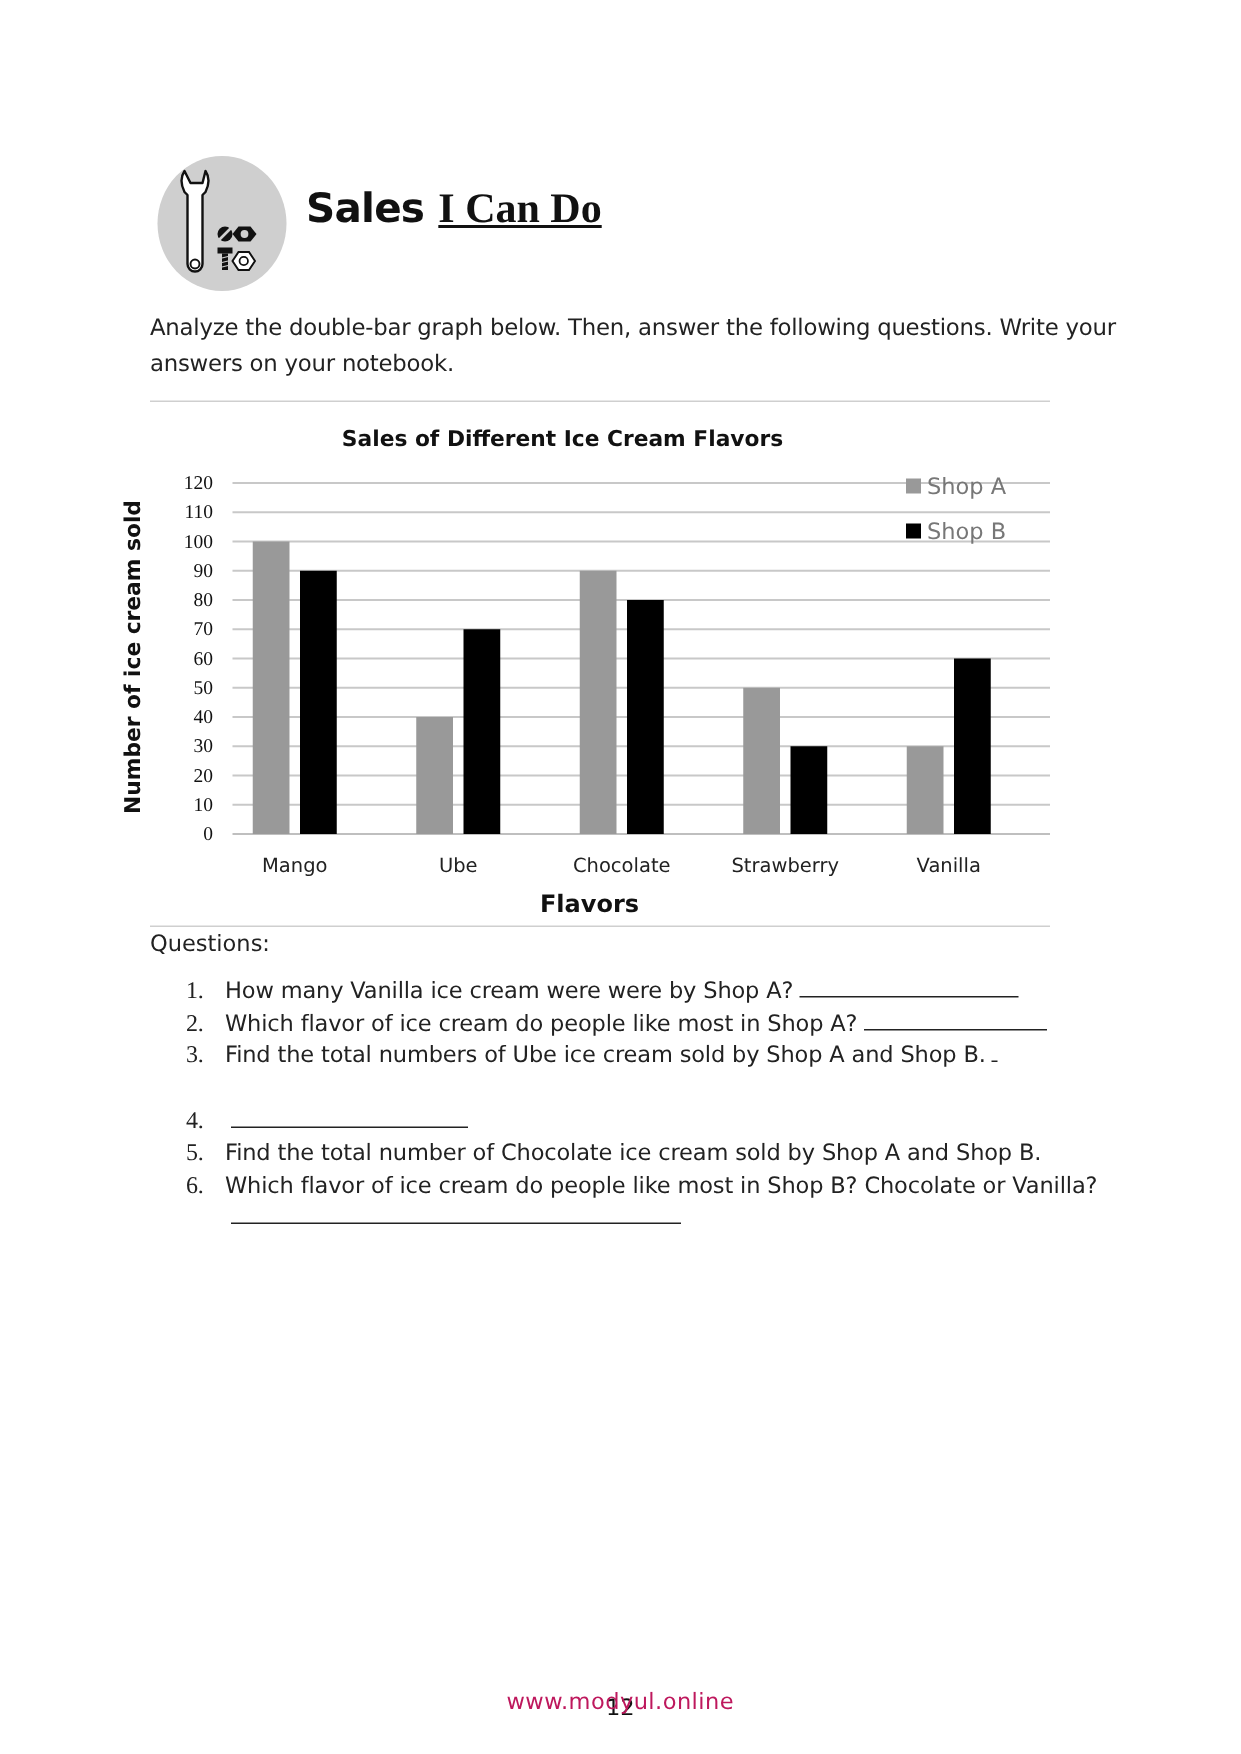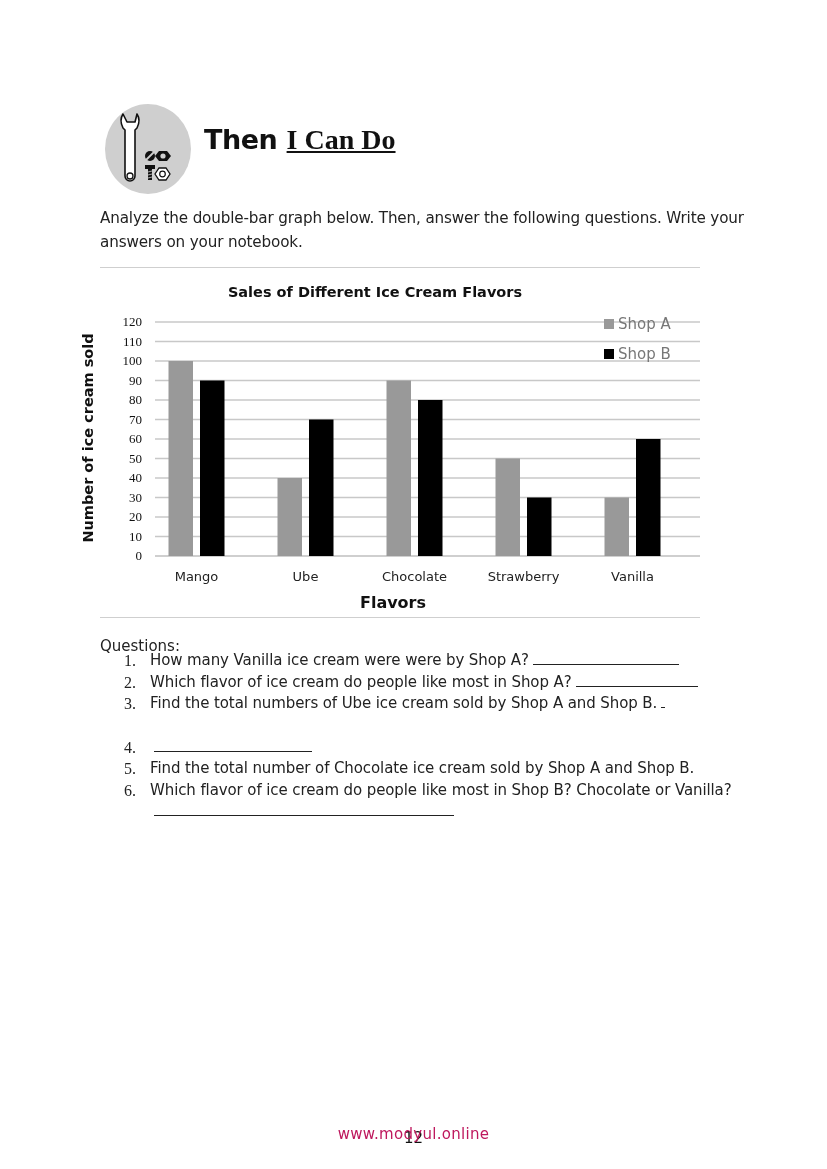--- a/index.html
+++ b/index.html
@@ -6,21 +6,21 @@
   body { width:827px; height:1169px; position:relative; overflow:hidden;
          font-family:"DejaVu Sans", sans-serif; color:#111; }
   .abs { position:absolute; }
   #icon-circle { left:105px; top:104px; width:86px; height:90px; border-radius:50%; background:#cfcfcf; }
   #heading { left:204px; top:124px; font-size:27px; font-weight:bold; white-space:nowrap; }
   #heading .h1 { font-family:"DejaVu Sans", sans-serif; letter-spacing:-0.5px; }
   #heading .h2 { font-family:"Liberation Serif", serif; font-size:28px;text-decoration:underline; }
   #intro { left:100px; top:206px; width:660px; font-size:15.2px; line-height:24px; color:#222; letter-spacing:-0.15px; }
   .hr { position:absolute; left:100px; width:600px; height:1px; background:#cfcfcf; }
   #chart { position:absolute; left:70px; top:275px; width:650px; height:345px; }
-  #questions-label { left:100px; top:620px; font-size:15px; color:#222;margin-top:17px; }
+  #questions-label { left:100px; top:620px; font-size:15px; color:#222; }
   ol#q-list { position:absolute; left:110px; top:650px; margin:0; padding:0; list-style:none; width:650px; }
   ol#q-list li { position:relative; padding-left:40px; font-size:15px; line-height:21.5px; color:#222; letter-spacing:-0.1px; }
   ol#q-list li .num { position:absolute; left:14px; top:0; font-family:"Liberation Serif", serif; font-size:16px; }
   ol#q-list li.gap { margin-top:22px; }
   .blank { display:inline-block; border-bottom:1px solid #222; height:14px; vertical-align:baseline; margin-left:4px; }
   #page-num { left:0; width:827px; text-align:center; top:1083px; font-size:15px; color:#111;margin-top:46px; }
   #watermark { left:0; width:827px; text-align:center; top:1125px; font-size:15px; color:#be185d; letter-spacing:0.3px; }
 </style>
 </head>
 <body>
@@ -41,21 +41,21 @@
     <rect x="43" y="65" width="4" height="11" fill="#111"></rect>
     <line x1="43" y1="68" x2="47" y2="67" stroke="#cfcfcf" stroke-width="0.8"></line>
     <line x1="43" y1="71" x2="47" y2="70" stroke="#cfcfcf" stroke-width="0.8"></line>
     <line x1="43" y1="74" x2="47" y2="73" stroke="#cfcfcf" stroke-width="0.8"></line>
 
     <polygon points="54,64 61,64 65,70 61,76 54,76 50,70" fill="#ffffff" stroke="#111" stroke-width="1.3"></polygon>
     <circle cx="57.5" cy="70" r="2.8" fill="none" stroke="#111" stroke-width="1.2"></circle>
   </svg>
 </div>
 <div id="heading" class="abs">
-  <span class="h1">Then</span>
+  <span class="h1">Sales</span>
   <span class="h2">I Can Do</span>
 </div>
 
 <div id="intro" class="abs">Analyze the double-bar graph below. Then, answer the following questions. Write your answers on your notebook.</div>
 
 <div class="hr" style="top:267px;"></div>
 
 <svg id="chart" width="650" height="345" viewBox="0 0 650 345">
   <g id="grid-layer">
       <line x1="85" x2="630" y1="281" y2="281" stroke="#bfbfbf" stroke-width="1.4"></line>

